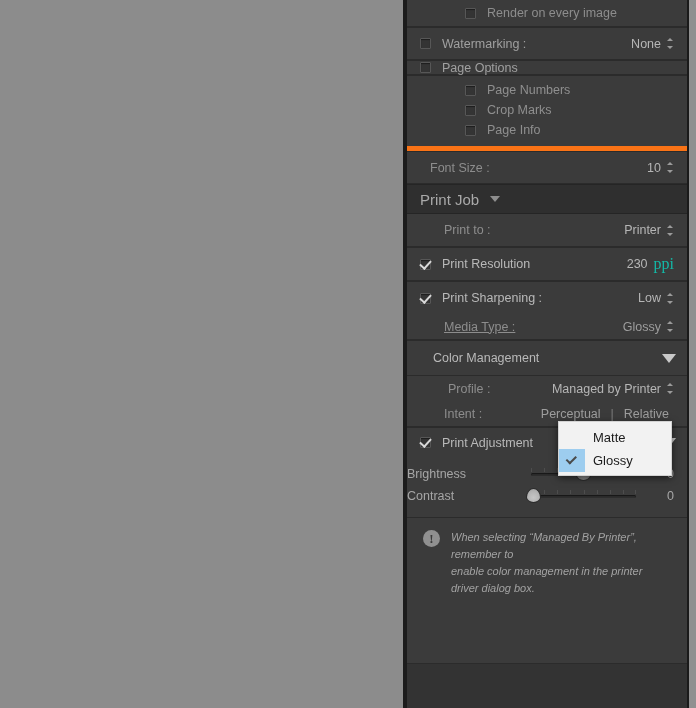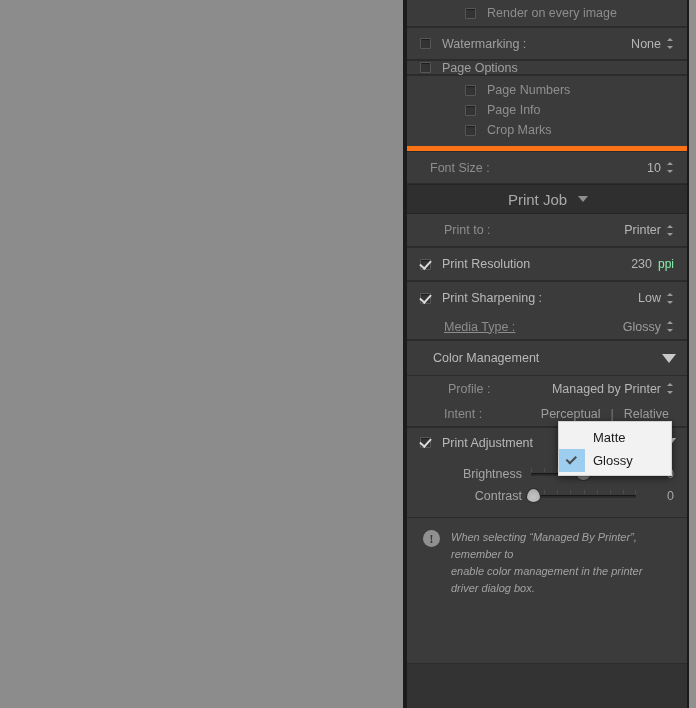--- a/index.html
+++ b/index.html
@@ -82,21 +82,21 @@
   .rowlabel.bright { color: #b9b9b9; }
   .rowvalue {
     margin-left: auto;
     color: #b6b6b6;
     white-space: nowrap;
     display: flex;
     align-items: center;
     gap: 6px;
   }
   .rowvalue.dim { color: #9d9d9d; }
-  .unit { color: #86efac; font-size: 12px; }
+  .unit { color: #14b8a6; font-size: 16px; font-family: Liberation Serif, serif; }
 
   
   .cb {
     width: 11px; height: 11px;
     box-sizing: border-box;
     border: 1px solid #575757;
     background: #343434;
     margin-right: 11px;
     flex: 0 0 auto;
     position: relative;
@@ -139,21 +139,21 @@
   }
 
   
   .section-head {
     position: relative;
     box-sizing: border-box;
     height: 30px;
     background: #2f2f2f;
     display: flex;
     align-items: center;
-    justify-content: center;
+    justify-content: flex-start;
     padding: 0 11px 0 13px;
     border-top: 1px solid #252525;
     border-bottom: 1px solid #252525;
     color: #a9a9a9;
     font-size: 15px;
   }
   .section-head .caret {
     margin-left: 11px;
     width: 0; height: 0;
     border-left: 5px solid transparent;
@@ -204,21 +204,21 @@
   .slider-row {
     height: 22px;
     display: flex;
     align-items: center;
     font-size: 12.5px;
     color: #a6a6a6;
     padding: 0 13px 0 0;
   }
   .slider-name {
     width: 124px;
-    text-align: right;
+    text-align: left;
     padding-right: 9px;
     box-sizing: border-box;
     color: #a6a6a6;
   }
   .track-wrap {
     position: relative;
     flex: 1 1 auto;
     height: 16px;
   }
   .track {
@@ -364,25 +364,25 @@
       <span class="rowlabel">Page Options</span>
     </div>
 
     <div class="subblock">
       <div class="subrow">
         <span class="cb"></span>
         <span>Page Numbers</span>
       </div>
       <div class="subrow">
         <span class="cb"></span>
-        <span>Page Info</span>
+        <span>Crop Marks</span>
       </div>
       <div class="subrow">
         <span class="cb"></span>
-        <span>Crop Marks</span>
+        <span>Page Info</span>
       </div>
     </div>
 
 
     <div class="row" style="height:33px;">
       <span class="rowlabel dim" style="margin-left:10px;">Font Size :</span>
       <span class="rowvalue">
         <span>10</span>
         <span class="stepper"></span>
       </span>

